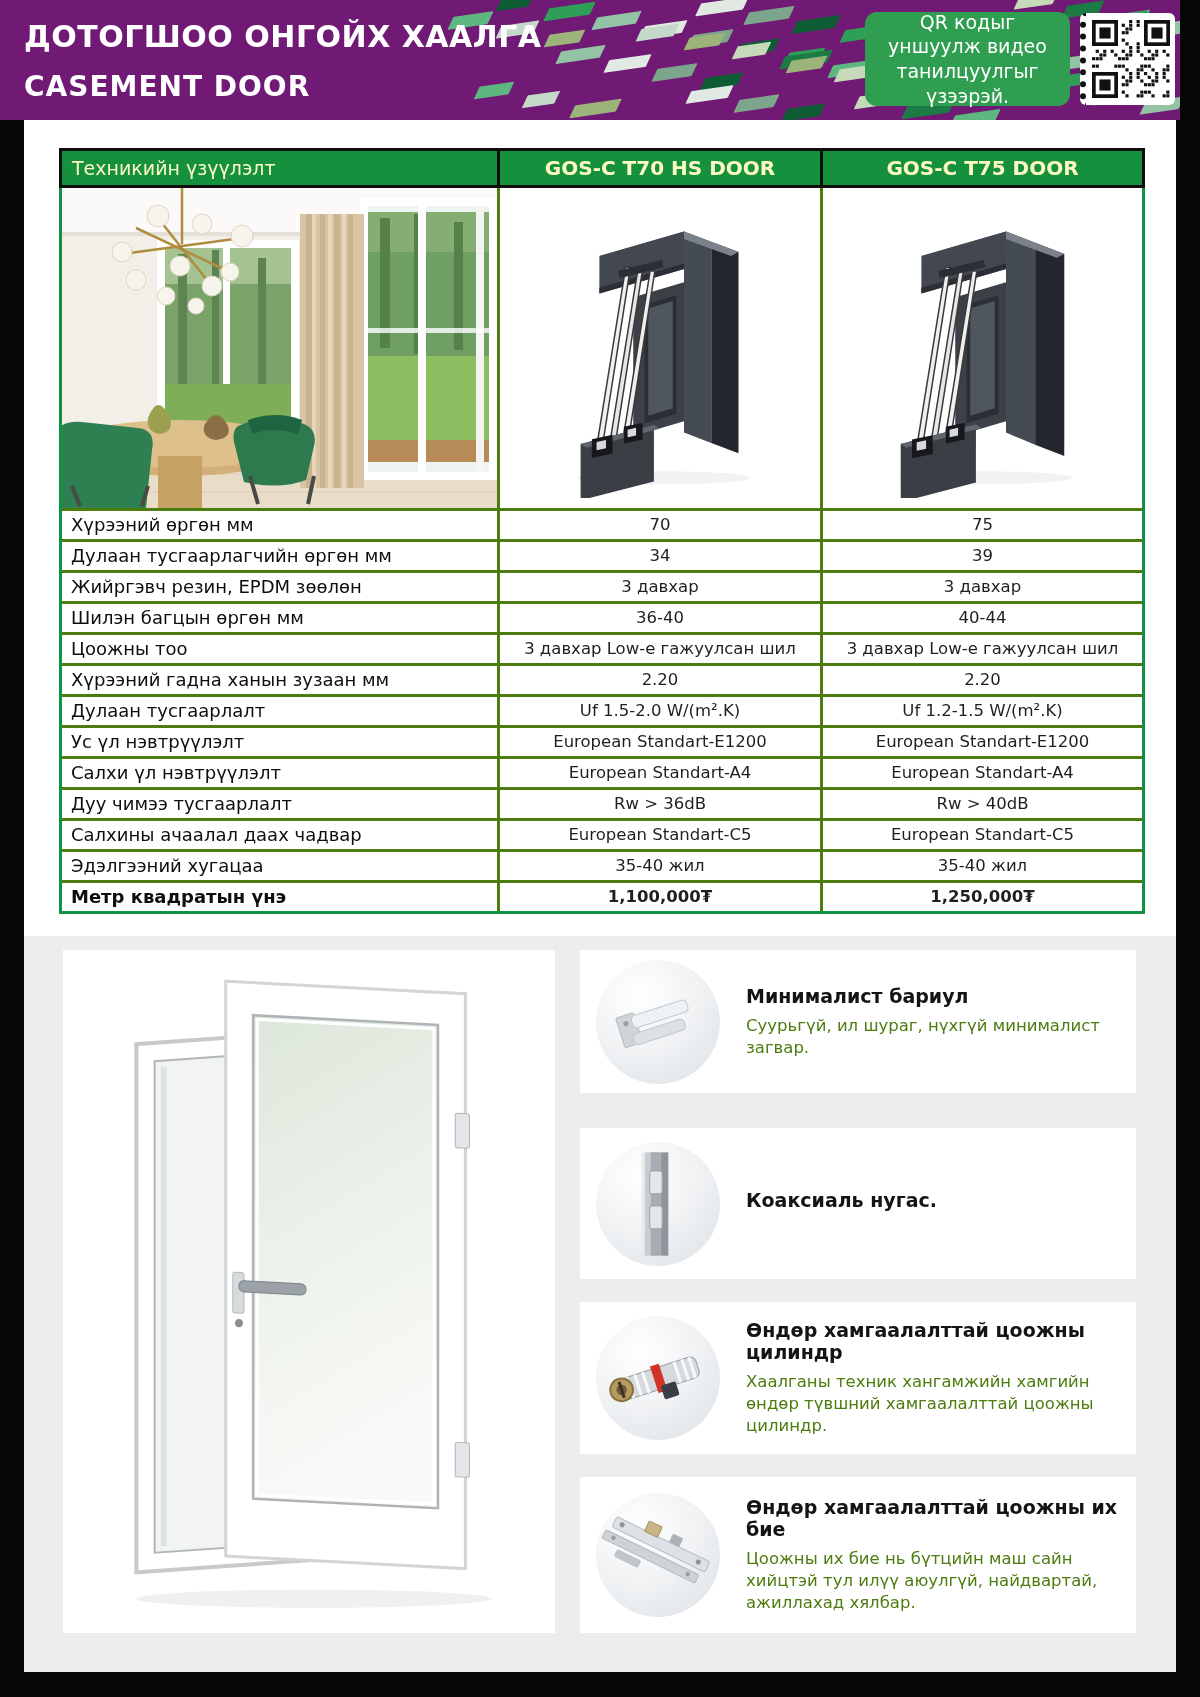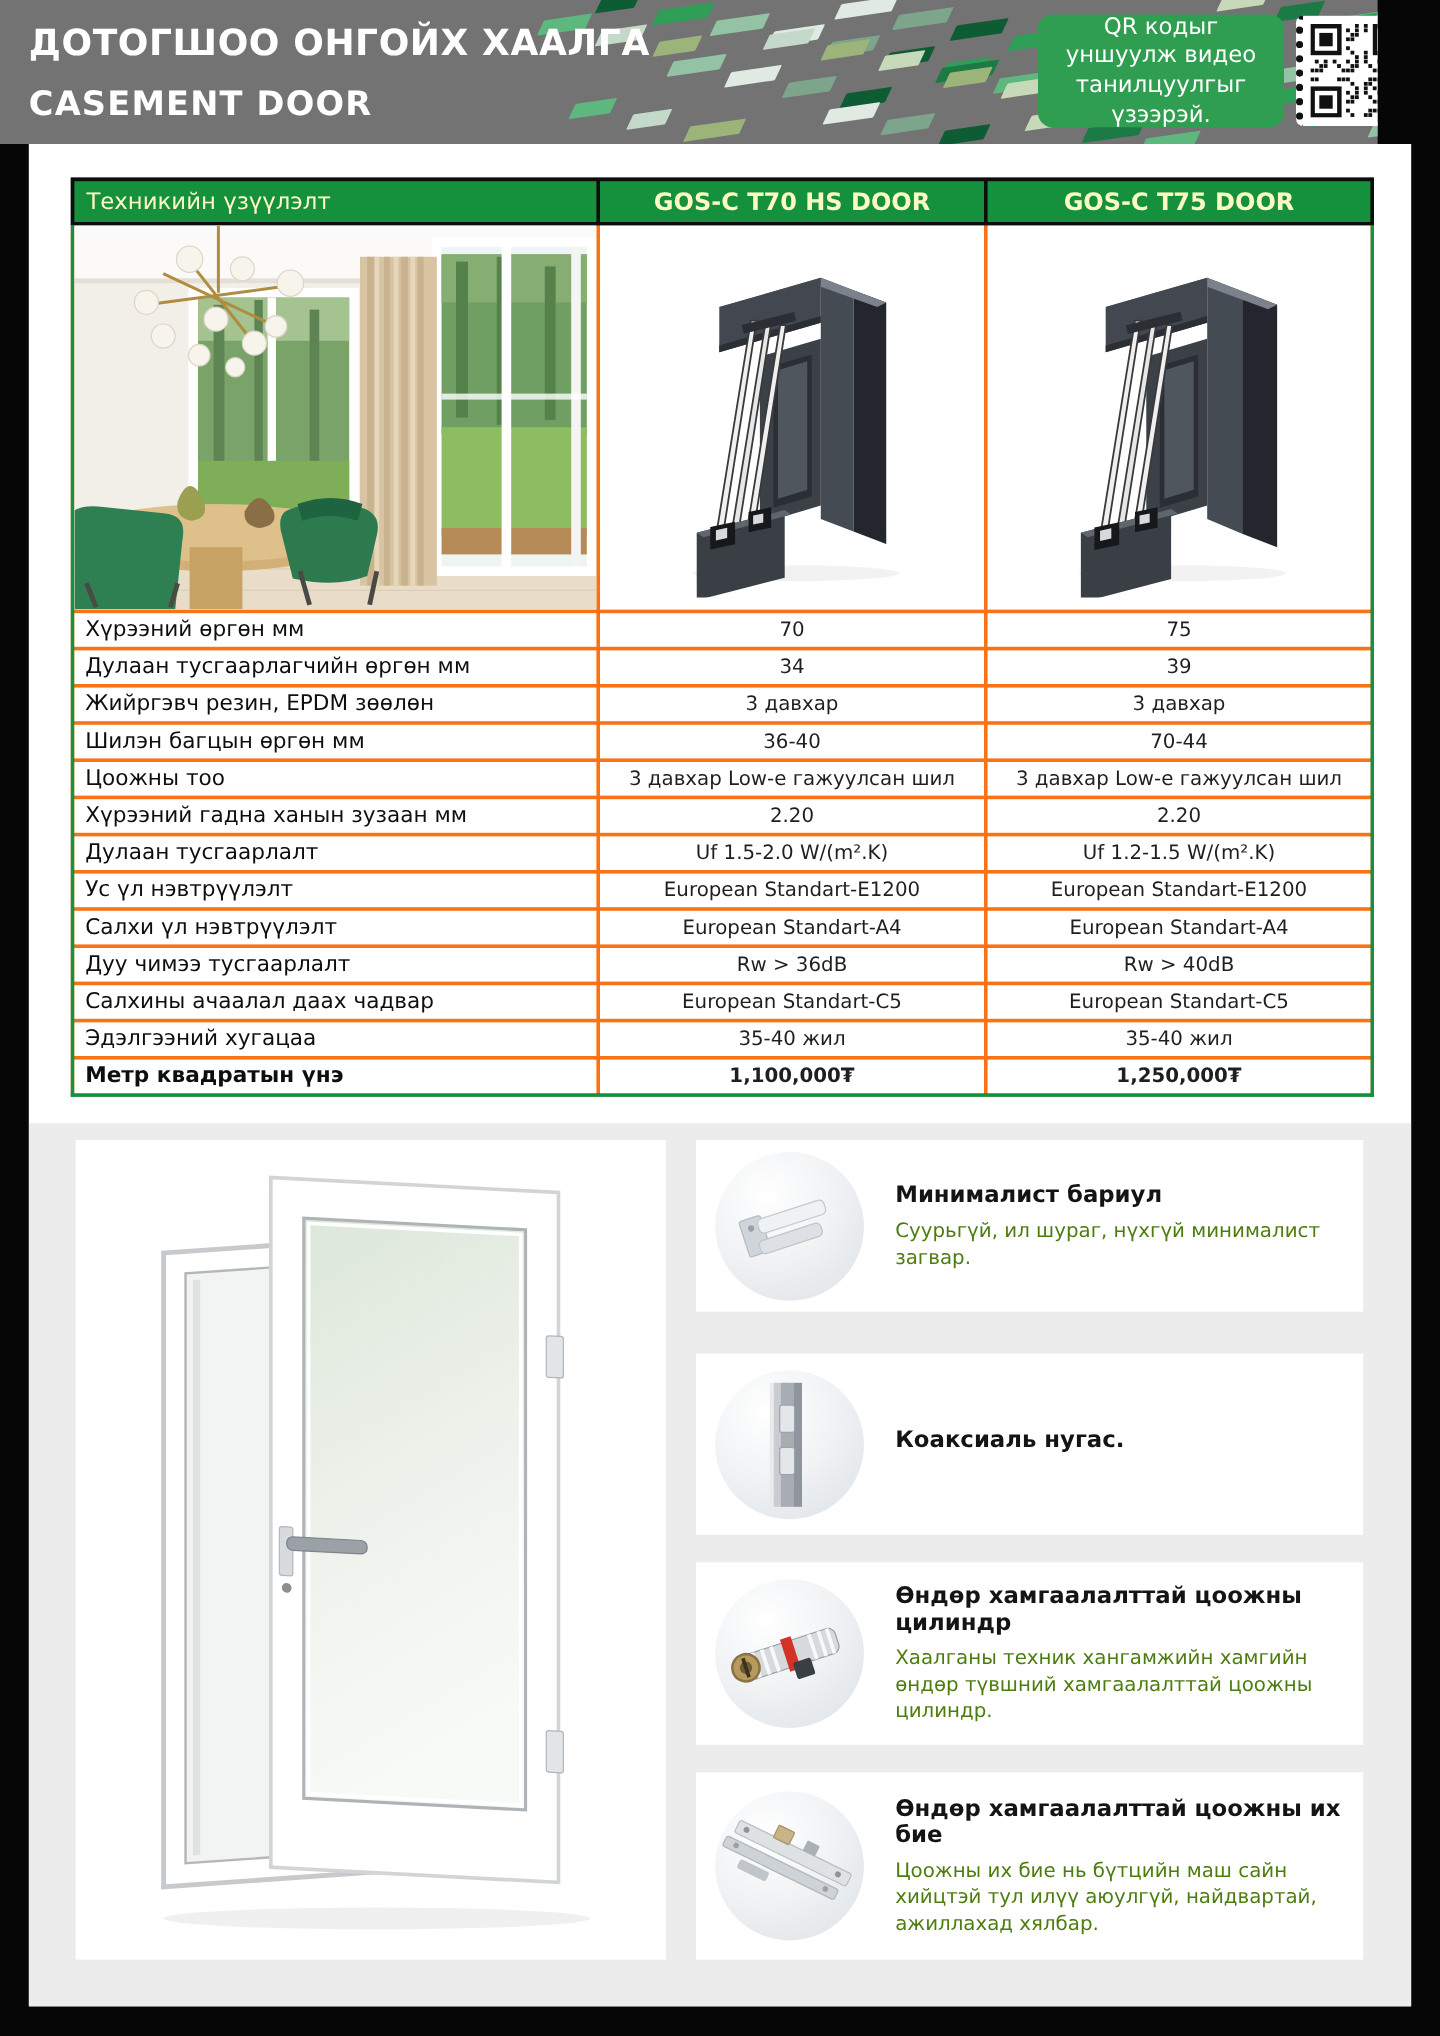--- a/index.html
+++ b/index.html
@@ -1,21 +1,21 @@
 <!DOCTYPE html>
 <html><head>
 <meta charset="utf-8">
 <style>
   html,body{margin:0;padding:0;}
   body{
     width:1200px;height:1697px;position:relative;overflow:hidden;
     background:#060606;font-family:"DejaVu Sans","Liberation Sans",sans-serif;
   }
   
-  .header-band{position:absolute;left:0;top:0;width:1148px;height:120px;background:#737373;overflow:hidden;}
+  .header-band{position:absolute;left:0;top:0;width:1148px;height:120px;background:#701a75;overflow:hidden;padding-left:32px;}
   .tiles{position:absolute;inset:0;z-index:1;}
   .tiles div{position:absolute;height:13px;transform:skew(-32deg) rotate(-9deg);border-radius:1px;}
   .page-title{position:absolute;left:24px;top:20px;color:#ffffff;font-weight:bold;z-index:5;line-height:1.15;}
   .page-title .l1{font-size:30px;letter-spacing:.5px;}
   .page-title .l2{font-size:28px;margin-top:16px;letter-spacing:1px;}
   .qr-note{
     position:absolute;left:865px;top:12px;width:205px;height:94px;box-sizing:border-box;
     background:#2F9E50;border-radius:12px;color:#fff;font-size:19px;line-height:1.3;
     display:flex;align-items:center;justify-content:center;text-align:center;
     padding:6px 12px;z-index:6;
@@ -27,21 +27,21 @@
   }
   
   .sheet{position:absolute;left:24px;top:120px;width:1152px;height:1552px;background:#ffffff;overflow:hidden;}
 
   
   .spec-table{position:absolute;left:35px;top:28px;width:1086px;}
   .thead{display:grid;grid-template-columns:435px 320px 319px;gap:3px;background:#0d0d0d;border:3px solid #0d0d0d;}
   .hcell{background:#15913E;color:#fef9c3;height:34px;display:flex;align-items:center;justify-content:center;
          font-size:20px;font-weight:bold;}
   .hcell.first{justify-content:flex-start;padding-left:10px;font-weight:normal;font-size:19px;}
-  .tbody{display:grid;grid-template-columns:435px 320px 319px;gap:3px;background:#f97316;
+  .tbody{display:grid;grid-template-columns:435px 320px 319px;gap:3px;background:#4d7c0f;
          border:3px solid #0F9443;border-top:none;}
   .trow{display:contents;}
   .cell{background:#ffffff;}
   .img-cell{height:320px;position:relative;overflow:hidden;display:flex;align-items:center;justify-content:center;}
   .lbl{height:28px;line-height:28px;padding-left:9px;font-size:18px;color:#0e0e0e;white-space:nowrap;overflow:hidden;}
   .val{height:28px;line-height:28px;text-align:center;font-size:16.5px;color:#1f1f1f;white-space:nowrap;overflow:hidden;}
   .bold-row .lbl,.bold-row .val{font-weight:bold;}
 
   
   .features-section{position:absolute;left:0;top:816px;width:1152px;height:736px;background:#ECECEC;}
@@ -400,21 +400,21 @@
                 <rect x="55" y="262" width="10" height="9" transform="skewY(-12)"></rect>
                 <rect x="90" y="256" width="9" height="8" transform="skewY(-12)"></rect>
               </g>
           </svg>
         </div>
       </div>
 
       <div class="trow"><div class="cell lbl">Хүрээний өргөн мм</div><div class="cell val">70</div><div class="cell val">75</div></div>
       <div class="trow"><div class="cell lbl">Дулаан тусгаарлагчийн өргөн мм</div><div class="cell val">34</div><div class="cell val">39</div></div>
       <div class="trow"><div class="cell lbl">Жийргэвч резин, EPDM зөөлөн</div><div class="cell val">3 давхар</div><div class="cell val">3 давхар</div></div>
-      <div class="trow"><div class="cell lbl">Шилэн багцын өргөн мм</div><div class="cell val">36-40</div><div class="cell val">70-44</div></div>
+      <div class="trow"><div class="cell lbl">Шилэн багцын өргөн мм</div><div class="cell val">36-40</div><div class="cell val">40-44</div></div>
       <div class="trow"><div class="cell lbl">Цоожны тоо</div><div class="cell val">3 давхар Low-e гажуулсан шил</div><div class="cell val">3 давхар Low-e гажуулсан шил</div></div>
       <div class="trow"><div class="cell lbl">Хүрээний гадна ханын зузаан мм</div><div class="cell val">2.20</div><div class="cell val">2.20</div></div>
       <div class="trow"><div class="cell lbl">Дулаан тусгаарлалт</div><div class="cell val">Uf 1.5-2.0 W/(m².K)</div><div class="cell val">Uf 1.2-1.5 W/(m².K)</div></div>
       <div class="trow"><div class="cell lbl">Ус үл нэвтрүүлэлт</div><div class="cell val">European Standart-E1200</div><div class="cell val">European Standart-E1200</div></div>
       <div class="trow"><div class="cell lbl">Салхи үл нэвтрүүлэлт</div><div class="cell val">European Standart-A4</div><div class="cell val">European Standart-A4</div></div>
       <div class="trow"><div class="cell lbl">Дуу чимээ тусгаарлалт</div><div class="cell val">Rw &gt; 36dB</div><div class="cell val">Rw &gt; 40dB</div></div>
       <div class="trow"><div class="cell lbl">Салхины ачаалал даах чадвар</div><div class="cell val">European Standart-C5</div><div class="cell val">European Standart-C5</div></div>
       <div class="trow"><div class="cell lbl">Эдэлгээний хугацаа</div><div class="cell val">35-40 жил</div><div class="cell val">35-40 жил</div></div>
       <div class="trow bold-row"><div class="cell lbl">Метр квадратын үнэ</div><div class="cell val">1,100,000₮</div><div class="cell val">1,250,000₮</div></div>
     </div>

